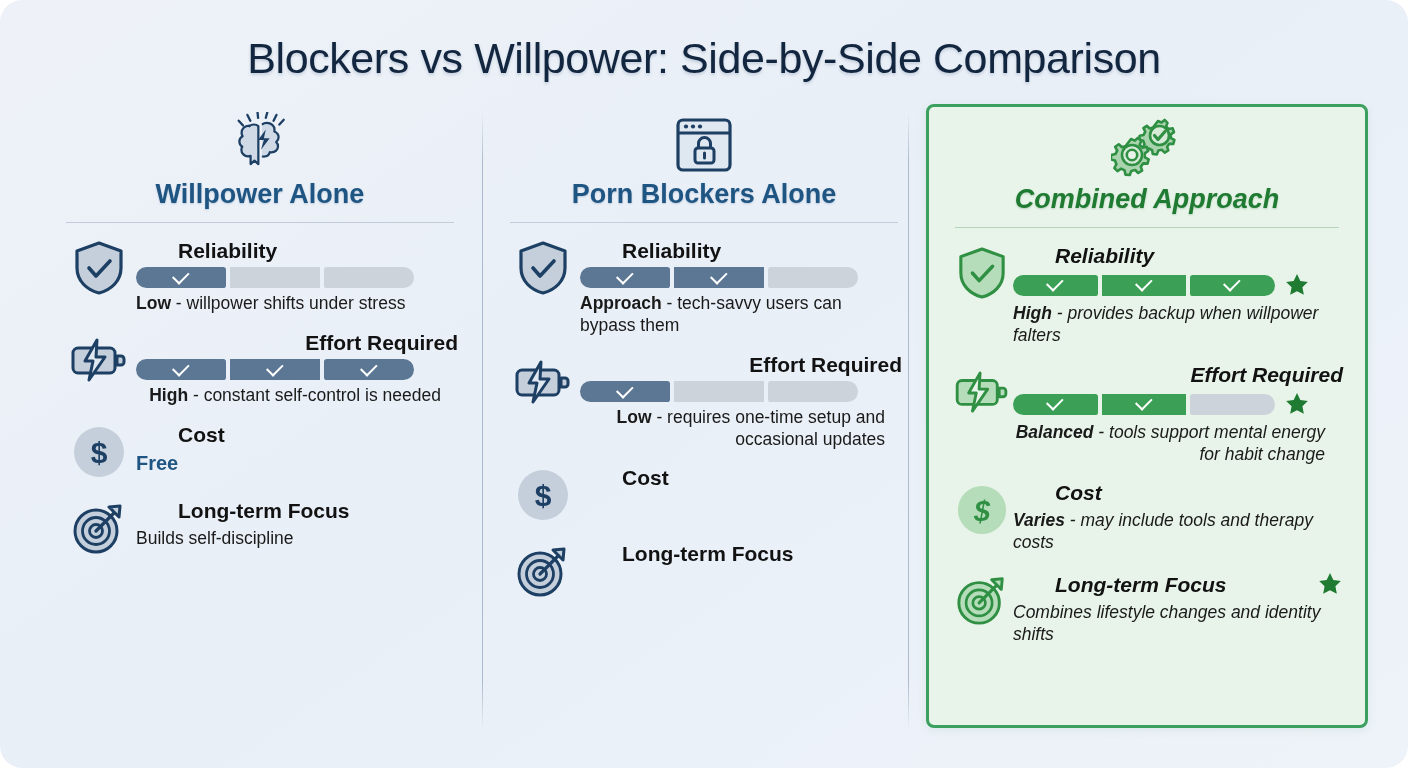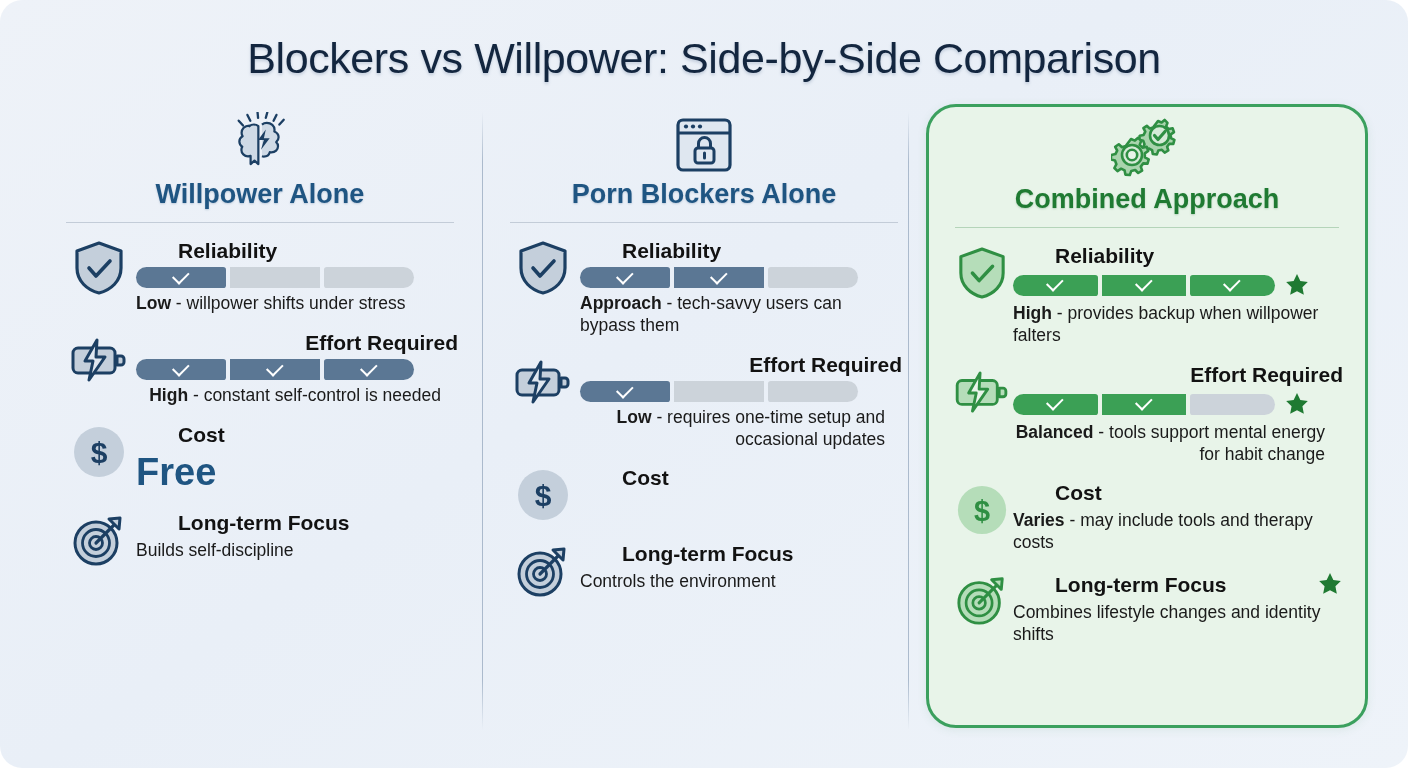--- a/index.html
+++ b/index.html
@@ -23,22 +23,22 @@
 
   .divider{position:absolute;top:8px;width:1px;height:618px;
     background:linear-gradient(to bottom,rgba(160,175,195,0),rgba(150,168,190,.75) 8%,rgba(150,168,190,.75) 92%,rgba(160,175,195,0));}
   .div1{left:482px;}
   .div2{left:908px;}
 
   .col{position:absolute;top:0;box-sizing:border-box;}
   .col1{left:54px;width:412px;padding:6px 8px 0 8px;}
   .col2{left:498px;width:412px;padding:6px 8px 0 8px;}
   .col3{left:926px;width:442px;height:624px;padding:8px 22px 0 22px;
-    background:#e8f4e9;border:3px solid #3ba05e;border-radius:30px;
-    box-shadow:0 2px 10px rgba(60,140,80,.10);}
+    background:#e8f4e9;border:3px solid #3ba05e;border-radius:8px;
+    box-shadow:0 2px 10px rgba(60,140,80,.10);font-style:italic;}
 
   .col-icon{height:64px;display:flex;align-items:flex-end;justify-content:center;margin-bottom:6px;}
   .col-head{text-align:center;font-size:27px;font-weight:bold;color:#1f5582;
     text-shadow:0 1px 2px rgba(120,145,175,.40);line-height:1.1;}
   .col3 .col-head{color:#1f7a32;text-shadow:0 1px 2px rgba(90,150,105,.35);}
   .head-rule{height:1px;background:#c3ccd8;margin:12px 4px 0 4px;}
   .col3 .head-rule{background:#b4d4b9;}
 
   .rows{margin-top:14px;}
   .row{display:flex;align-items:flex-start;margin-bottom:4px;}
@@ -57,21 +57,21 @@
   .seg:last-child{border-radius:3px 11px 11px 3px;}
   .seg.on{background:#5b7794;display:flex;align-items:center;justify-content:center;}
   .col3 .seg.on{background:#3ba055;}
   .seg .tick{width:13px;height:8px;border-left:2.6px solid #fff;border-bottom:2.6px solid #fff;
     transform:rotate(-45deg) translate(1px,-2px);}
 
   .star{width:26px;height:26px;flex:0 0 26px;}
   .desc{font-size:17.5px;color:#1a1a1a;line-height:1.24;max-width:305px;}
   .col3 .desc{max-width:312px;}
   .desc b{font-weight:bold;}
-  .cost-value{font-size:38px;font-weight:bold;color:#1f5582;line-height:1.1;margin-top:1px;}
+  .cost-value{font-size:20px;font-weight:bold;color:#1f5582;line-height:1.1;margin-top:1px;}
 
   .r-rel{margin-bottom:14px;}
   .r-eff{margin-bottom:14px;text-align:right;}
   .r-cost{margin-bottom:16px;}
 </style>
 </head>
 <body>
 
 <div class="canvas">
 
@@ -265,21 +265,20 @@
             <svg width="56" height="56" viewBox="0 0 56 56">
               <circle cx="25" cy="31" r="21" fill="#c4cfdb" stroke="#1c3f63" stroke-width="3"></circle>
               <circle cx="25" cy="31" r="13.5" fill="none" stroke="#1c3f63" stroke-width="2.8"></circle>
               <circle cx="25" cy="31" r="6.5" fill="none" stroke="#1c3f63" stroke-width="2.8"></circle>
               <path d="M25 31 L46 10" stroke="#1c3f63" stroke-width="3.2" stroke-linecap="round"></path>
               <path d="M38 7 L49 6 L48 17 L43 12 Z" fill="#c4cfdb" stroke="#1c3f63" stroke-width="3" stroke-linejoin="round"></path>
             </svg>
           </div>
           <div class="row-body">
             <div class="metric-label">Long-term Focus</div>
-            <div class="desc"><b></b><span>Controls the environment</span></div>
           </div>
         </div>
 
       </div>
     </div>
 
     <div class="col col3">
       <div class="col-icon">
         <svg width="72" height="62" viewBox="0 0 72 62">
           <g fill="#a9d4ad" stroke="#2f8f43" stroke-width="2.6" stroke-linejoin="round">

